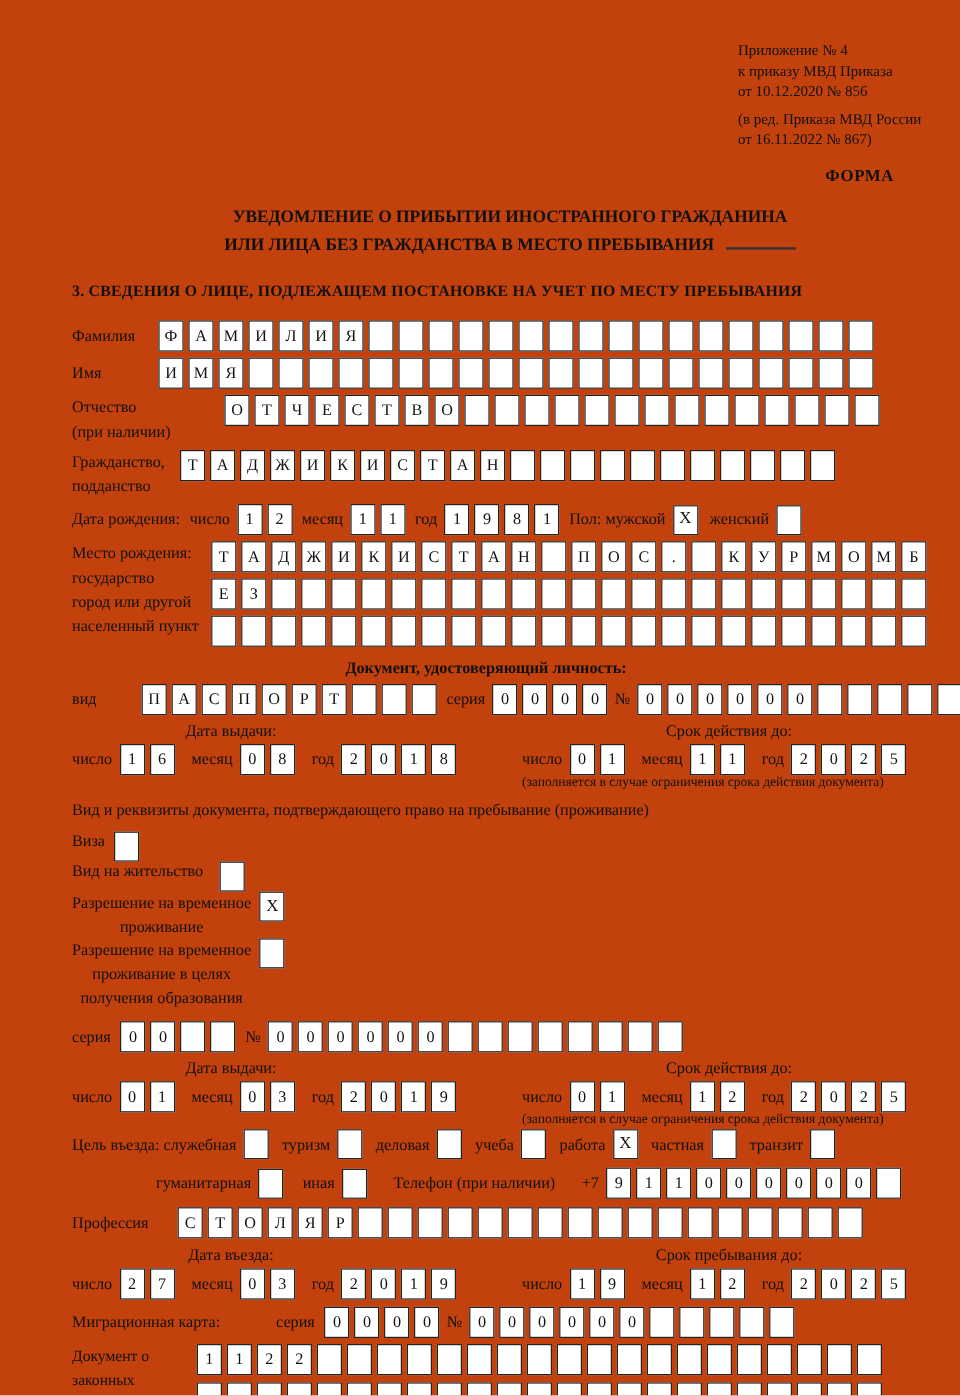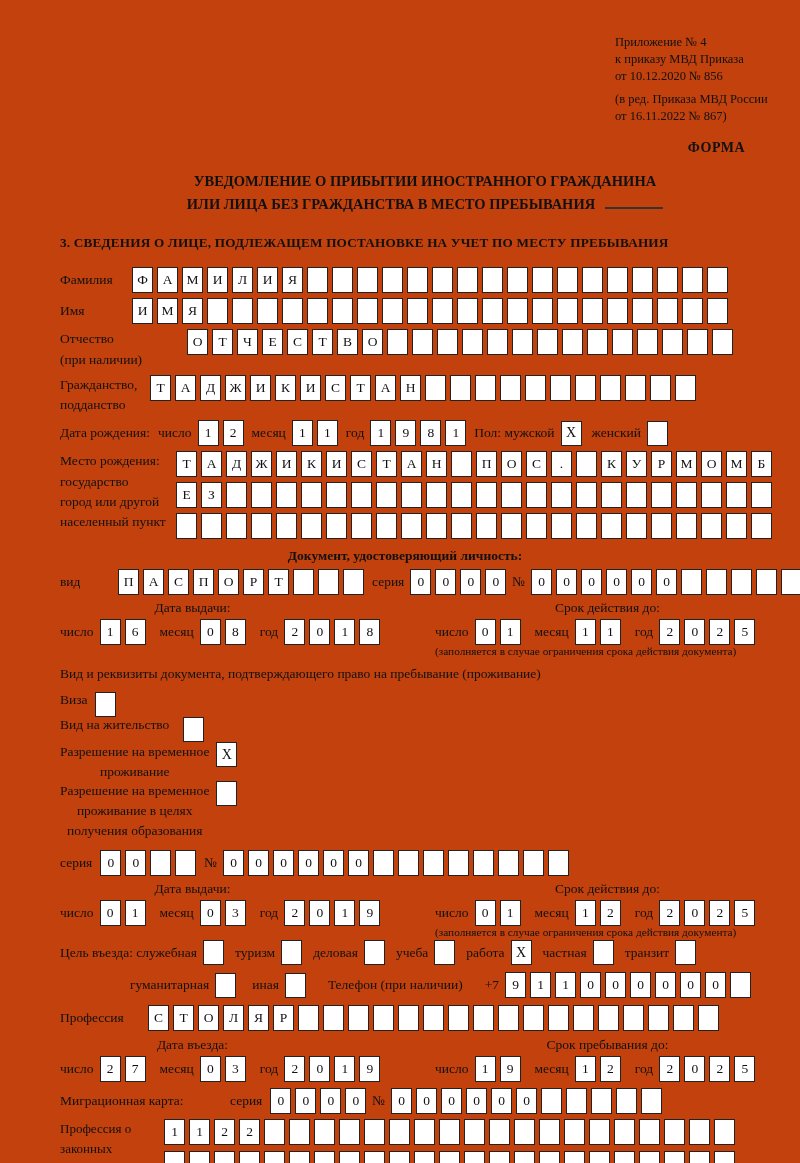--- a/index.html
+++ b/index.html
@@ -659,21 +659,21 @@
         <span class="cell"></span>
         <span class="cell"></span>
         <span class="cell"></span>
         <span class="cell"></span>
         <span class="cell"></span>
       </span>
   </div>
 
   <div class="legal">
     <span class="lblcol">
-      <div>Профессия о</div>
+      <div>Документ о</div>
       <div>законных</div>
       <div>представителях</div>
       <div>(родителях,</div>
       <div>усыновителях,</div>
       <div>попечителях)</div>
     </span>
     <span class="legal-rows">
       <div class="cells">
           <span class="cell">1</span>
           <span class="cell">1</span>

